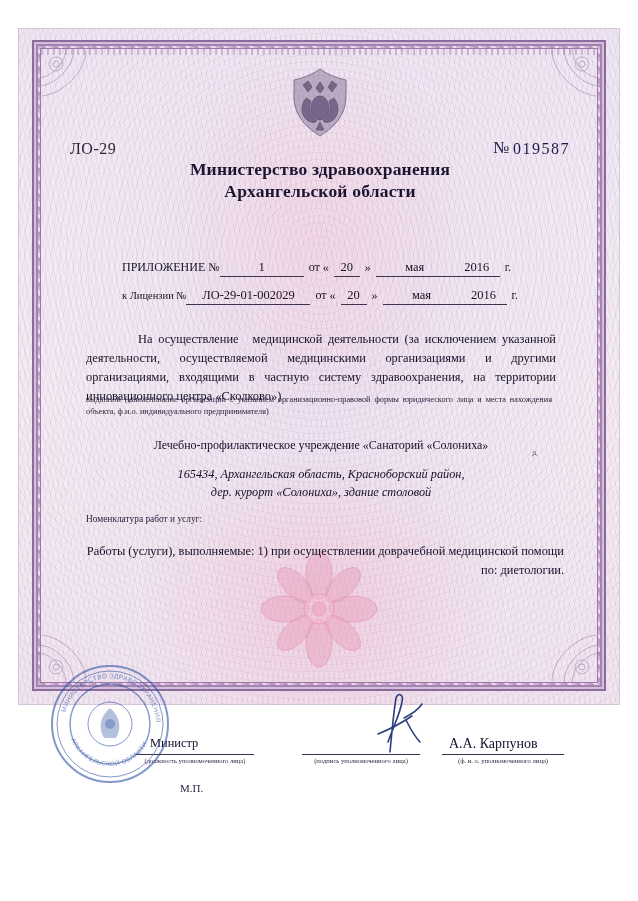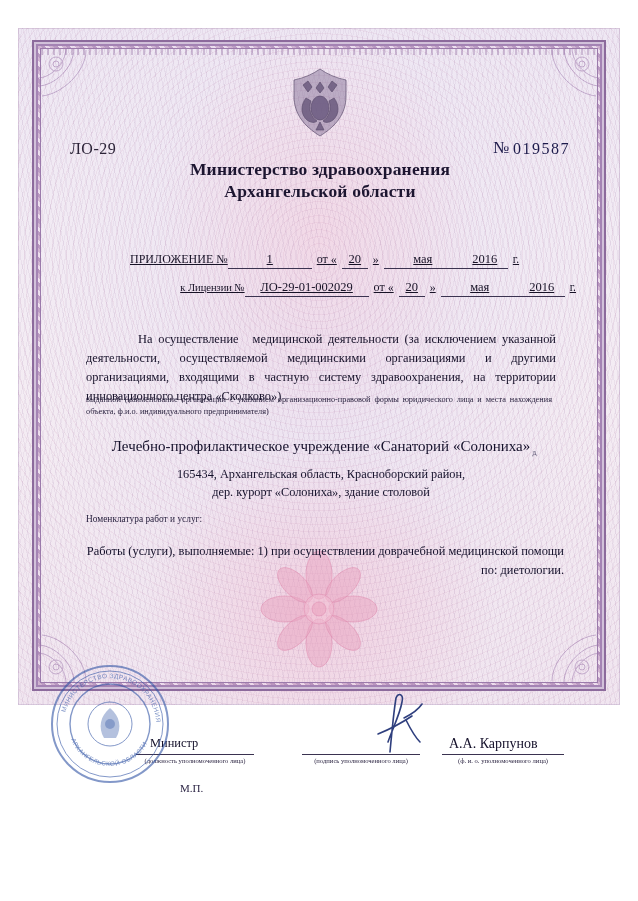--- a/index.html
+++ b/index.html
@@ -158,45 +158,44 @@
     font-size: 17.5px;
     line-height: 1.28;
     color: #1c1530;
     font-weight: 700;
     letter-spacing: 0.2px;
   }
 
   
   .row {
     position: absolute;
-    left: 60px;
+    left: 52px;
     width: 446px;
     display: flex;
     align-items: baseline;
     font-size: 12.5px;
     color: #171226;
-    text-decoration: underline;
   }
   .row .lbl { white-space: nowrap; font-size: 12px; }
   .row .lbl.small { font-size: 10.5px; }
   .u {
     display: inline-block;
     border-bottom: 1px solid #3b3350;
     text-align: center;
     font-size: 12.5px;
     padding-bottom: 1px;
   }
   .row-appendix { top: 190px; }
-  .row-license  { top: 218px; justify-content: flex-end; }
+  .row-license  { top: 218px; }
 
   .w-num   { width: 84px; }
   .w-lnum  { width: 124px; }
   .w-day   { width: 26px; }
   .w-month { width: 78px; }
-  .w-year  { width: 46px; }
+  .w-year  { width: 46px; margin-top: 8px; }
   .sep { padding: 0 5px; font-size: 12px; }
   .tail { padding-left: 5px; font-size: 11.5px; }
 
   .body-block {
     position: absolute;
     left: 16px;
     width: 470px;
     font-size: 12.4px;
     line-height: 1.52;
     color: #17122a;
@@ -215,33 +214,34 @@
     line-height: 1.45;
     color: #2b2440;
     text-align: justify;
   }
 
   .org {
     position: absolute;
     left: 16px;
     width: 470px;
     top: 376px;
-    font-size: 15px;
+    font-size: 12px;
     color: #14102a;
     text-align: center;
   }
   .addr {
     position: absolute;
     left: 16px;
     width: 470px;
     top: 404px;
     font-size: 12.3px;
     line-height: 1.45;
     color: #14102a;
     text-align: center;
+    font-style: italic;
   }
 
   .nomen {
     position: absolute;
     left: 16px;
     top: 452px;
     font-size: 9.4px;
     color: #2a2340;
   }
 

